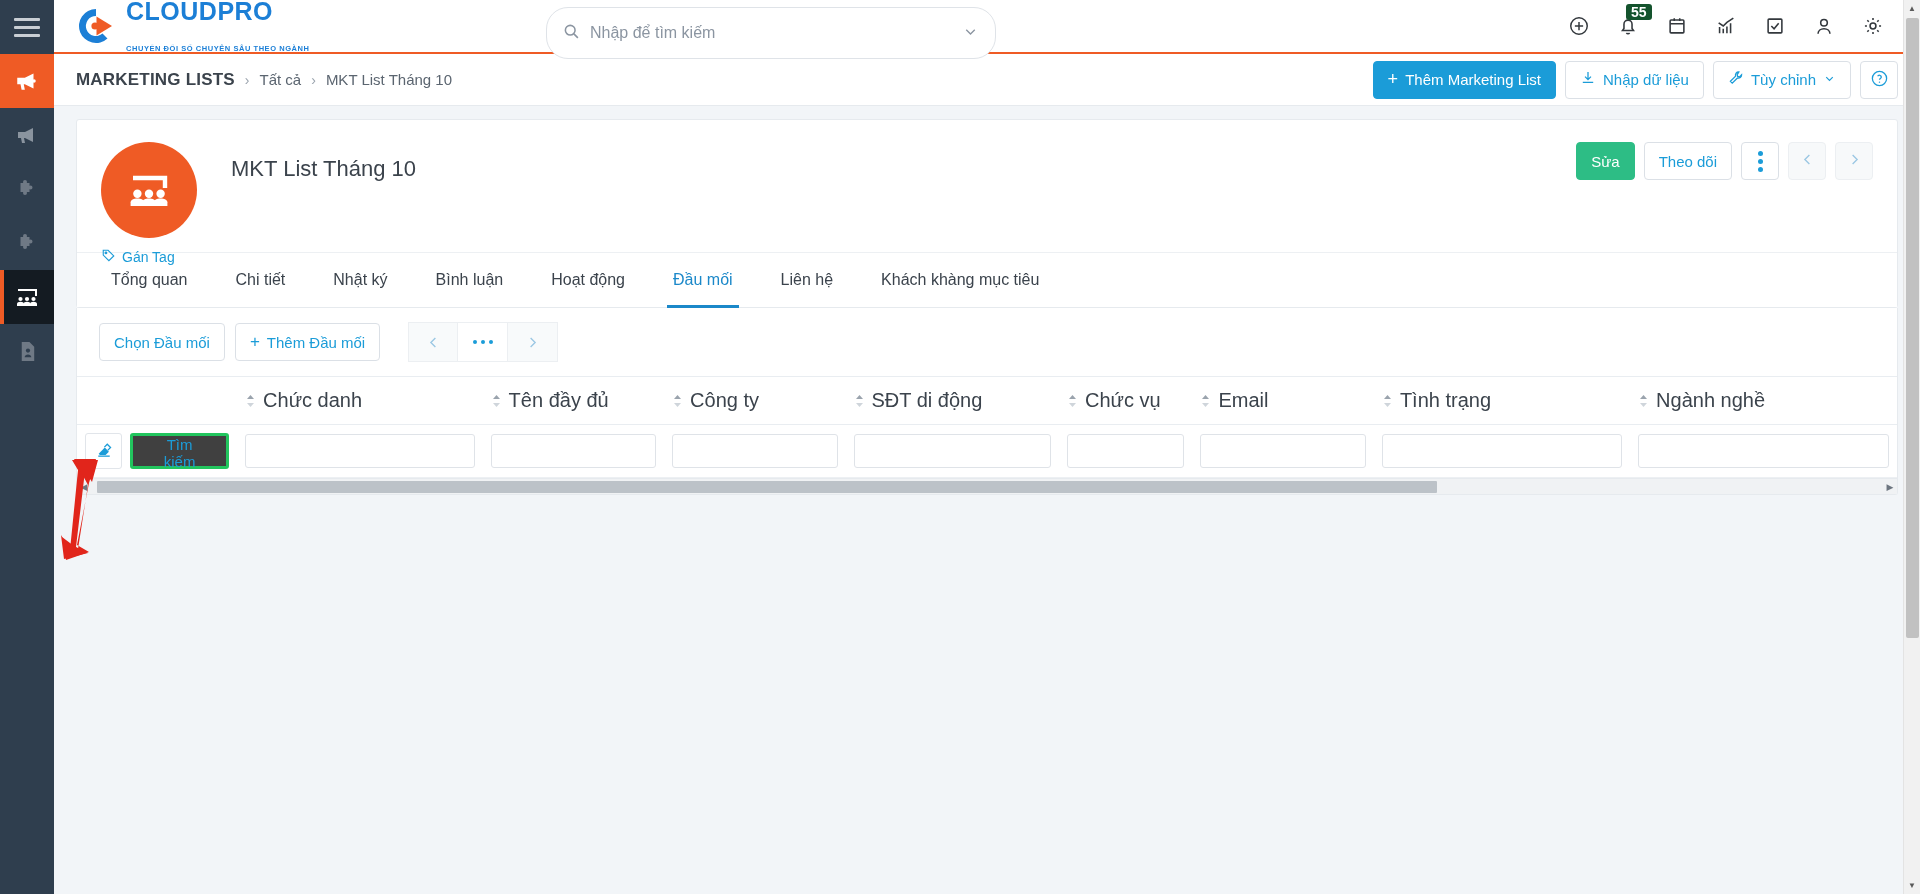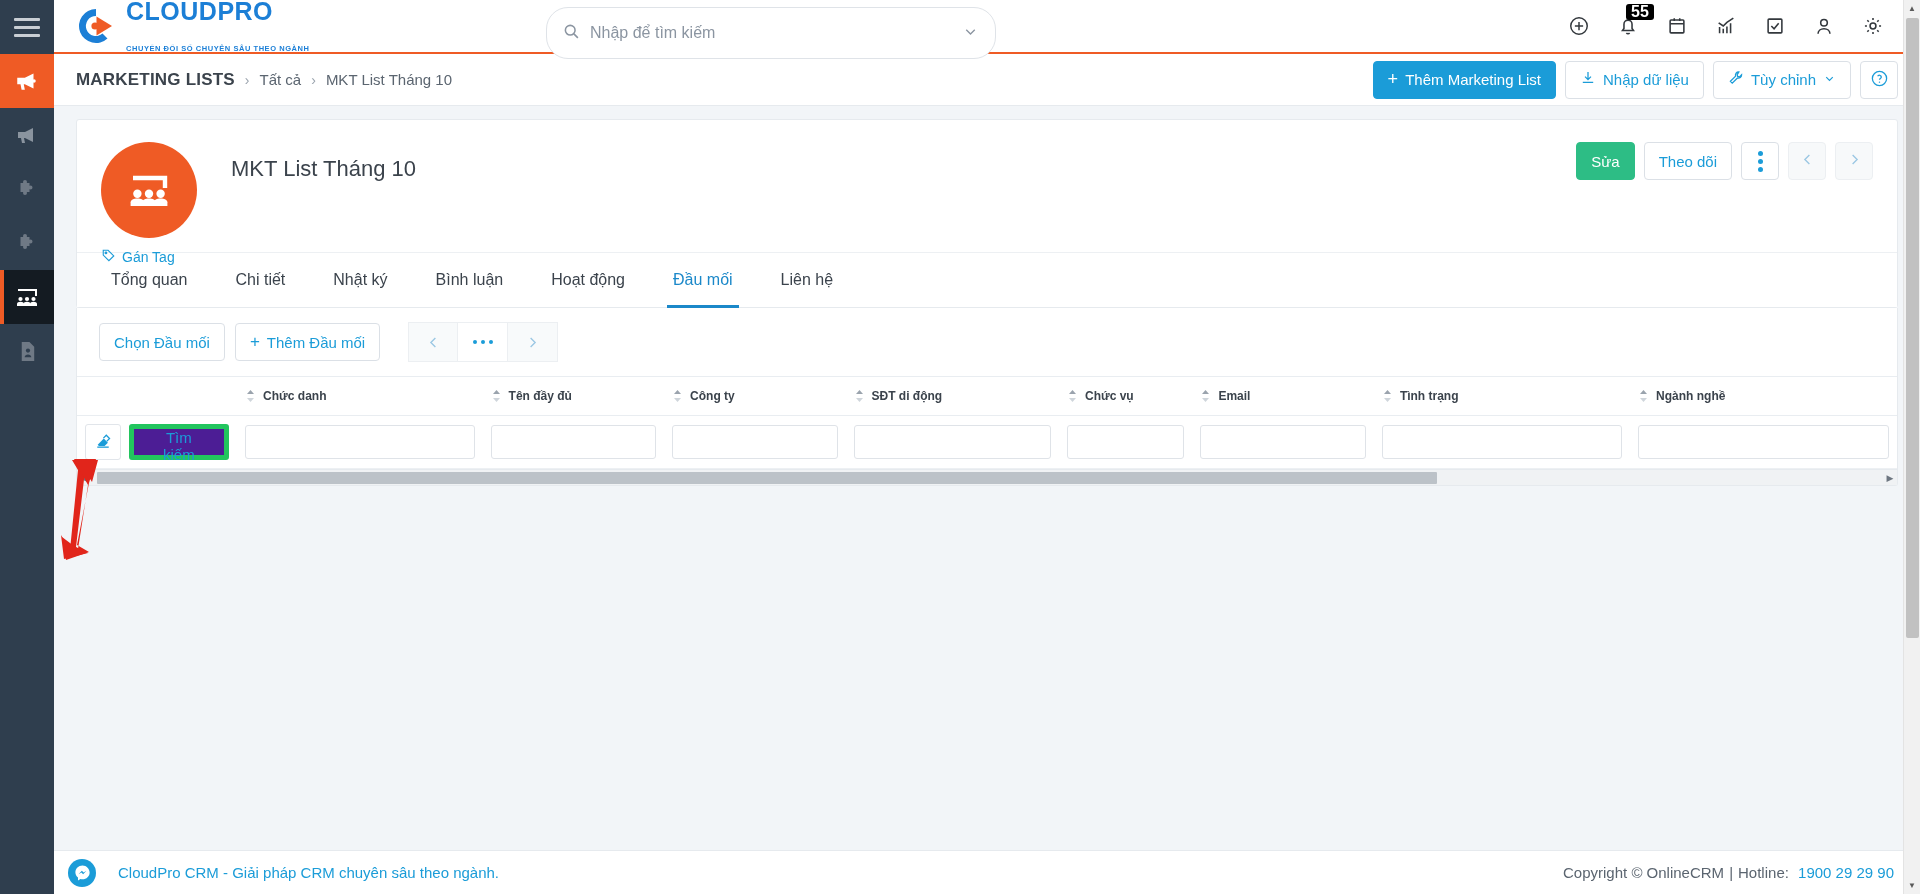--- a/index.html
+++ b/index.html
@@ -59,22 +59,22 @@
   .search-box input {
     border: none; outline: none; flex: 1; font-size: 16px; color: #5b6570;
     font-family: "Liberation Sans", sans-serif; background: transparent;
   }
   .search-box input::placeholder { color: #8b95a1; }
   .topbar-icons {
     margin-left: auto; display: flex; align-items: center; gap: 27px; padding-right: 22px;
   }
   .ti { position: relative; cursor: pointer; display: flex; align-items: center; }
   .badge {
-    position: absolute; top: -11px; left: 9px; background: #000000; color: #fff;
-    font-size: 16px; font-weight: bold; border-radius: 3px; padding: 1px 5px; line-height: 14px;
+    position: absolute; top: -11px; left: 9px; background: #14532d; color: #fff;
+    font-size: 14px; font-weight: bold; border-radius: 3px; padding: 1px 5px; line-height: 14px;
   }
 
   
   .crumbbar {
     height: 52px; background: #fff; display: flex; align-items: center;
     padding: 0 22px 0 22px; border-bottom: 1px solid #e6eaee; gap: 10px;
   }
   .crumb-main { font-size: 17px; font-weight: bold; color: #3b434c; letter-spacing: .2px; }
   .crumb-sep { color: #9aa3ad; font-size: 14px; }
   .crumb-link { color: #5b6570; font-size: 15px; cursor: pointer; }
@@ -145,39 +145,39 @@
   }
   .pager .pg + .pg { border-left: none; }
   .pager .pg.mid { background: #fff; }
   .dots-h { display: flex; gap: 4px; }
   .dots-h i { width: 4px; height: 4px; border-radius: 50%; background: #1b9cd8; display: block; }
 
   
   .tbl-scroll { position: relative; }
   table { width: 100%; border-collapse: collapse; table-layout: fixed; }
   thead th {
-    text-align: left; font-size: 12px; font-weight: bold; color: #3b434c;
+    text-align: left; font-size: 20px; font-weight: normal; color: #3b434c;
     padding: 12px 8px; border-top: 1px solid #e9edf1; border-bottom: 1px solid #e9edf1;
     white-space: nowrap;
   }
   .th-inner { display: flex; align-items: center; gap: 7px; }
   .sortico { display: flex; flex-direction: column; line-height: 0; }
   .sortico svg { display: block; }
   tbody td { padding: 8px; border-bottom: 1px solid #edf0f3; vertical-align: middle; }
   .srch-input {
     width: 100%; height: 34px; border: 1px solid #dfe3e8; border-radius: 3px;
     background: #fff; outline: none; font-family: "Liberation Sans", sans-serif; font-size: 14px;
     padding: 0 8px; color: #3b434c;
   }
   .btn-eraser {
     width: 40px; height: 36px; border: 1px solid #e1e5ea; border-radius: 3px; background: #fff;
     display: flex; align-items: center; justify-content: center; cursor: pointer;
   }
   .btn-srch {
-    height: 36px; border: 5px solid #22c55e; border-radius: 3px; background: #4c1d95;
+    height: 36px; border: 3px solid #22c55e; border-radius: 3px; background: #404040;
     color: #1b9cd8; font-size: 15px; padding: 0 18px; cursor: pointer;
     font-family: "Liberation Sans", sans-serif;
   }
   .cellpair { display: flex; gap: 8px; align-items: center; }
 
   
   .hscroll {
     height: 16px; background: #f0f2f4; display: flex; align-items: center;
     border-top: 1px solid #e6eaee; position: relative;
   }
@@ -473,20 +473,23 @@
             </div>
           <div class="tab">
               <span>Hoạt động</span>
             </div>
           <div class="tab active">
               <span>Đầu mối</span>
             </div>
           <div class="tab">
               <span>Liên hệ</span>
             </div>
+          <div class="tab">
+              <span>Khách khàng mục tiêu</span>
+            </div>
         </div>
       </div>
 
       <div class="panel">
         <div class="panel-toolbar">
           <button class="btn">Chọn Đầu mối</button>
           <button class="btn">
             <span style="font-size:17px;">+</span>
             <span>Thêm Đầu mối</span>
           </button>
@@ -651,35 +654,20 @@
             <span class="arrow">◀</span>
             <span class="track">
                 <span class="thumb"></span>
               </span>
             <span class="arrow">▶</span>
           </div>
         </div>
       </div>
     </div>
 
-    <div class="footer">
-      <div class="footer-left">
-        <span class="fb-icon">
-          <svg width="19" height="19" viewBox="0 0 24 24">
-              <path d="M12 3C6.9 3 3 6.8 3 11.6c0 2.7 1.3 5.1 3.3 6.7V22l3.1-1.7c.8.2 1.7.3 2.6.3 5.1 0 9-3.8 9-8.6S17.1 3 12 3z" fill="#fff"></path>
-              <path d="M6.9 14.3 11.2 9.7l2.2 2.3 3.6-2.3-4.2 4.5-2.2-2.2z" fill="#1b9cd8"></path>
-            </svg>
-        </span>
-        <a>CloudPro CRM - Giải pháp CRM chuyên sâu theo ngành.</a>
-      </div>
-      <div class="footer-right">
-        <span>Copyright © OnlineCRM</span><span style="margin:0 5px;">|</span><span>Hotline:</span>
-        <span class="tel" style="margin-left:5px;">1900 29 29 90</span>
-      </div>
-    </div>
   </div>
 
   <div class="winscroll">
     <span class="sbtn">▲</span>
     <span class="sthumb" style="height:620px;"></span>
     <span class="sbtn" style="margin-top:auto;">▼</span>
   </div>
 
   <svg class="annot" width="70" height="110" viewBox="0 0 70 110">
     <path d="M40 5 L14 5 L20 15 L12 95 L3 80 L6 104 L30 98 L18 92 L27 16 L34 27 Z" fill="#e1251b"></path>

